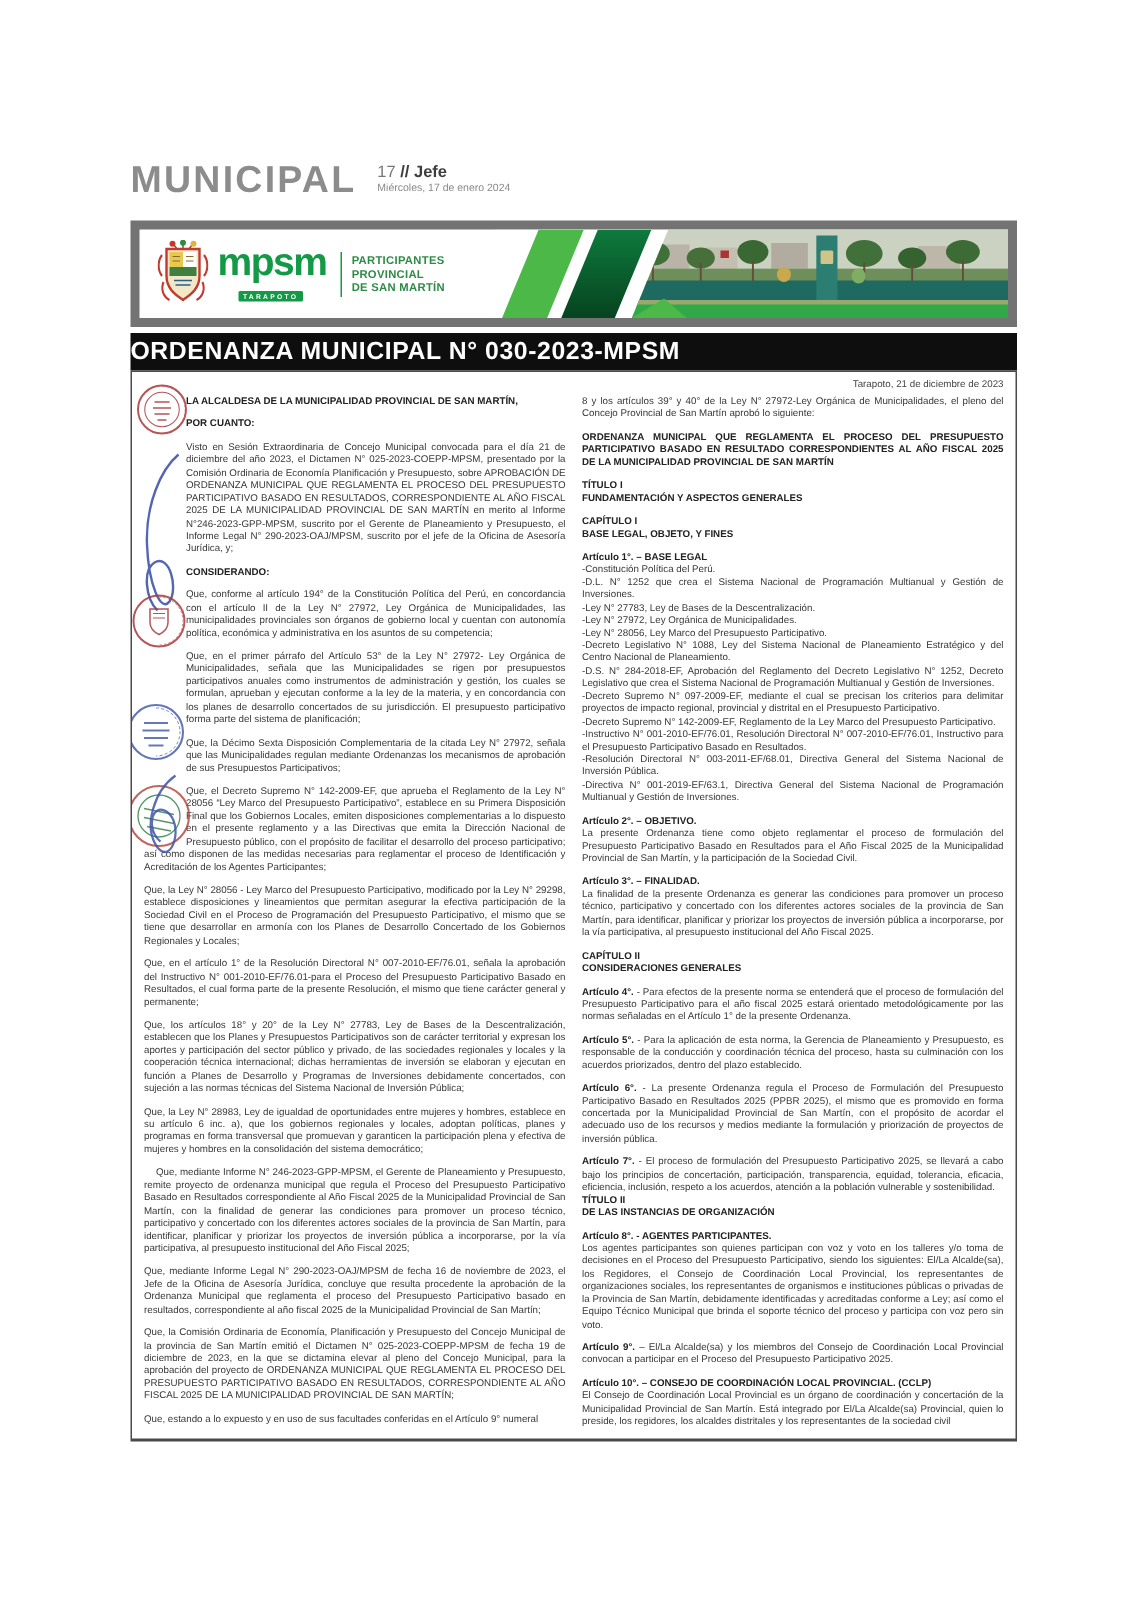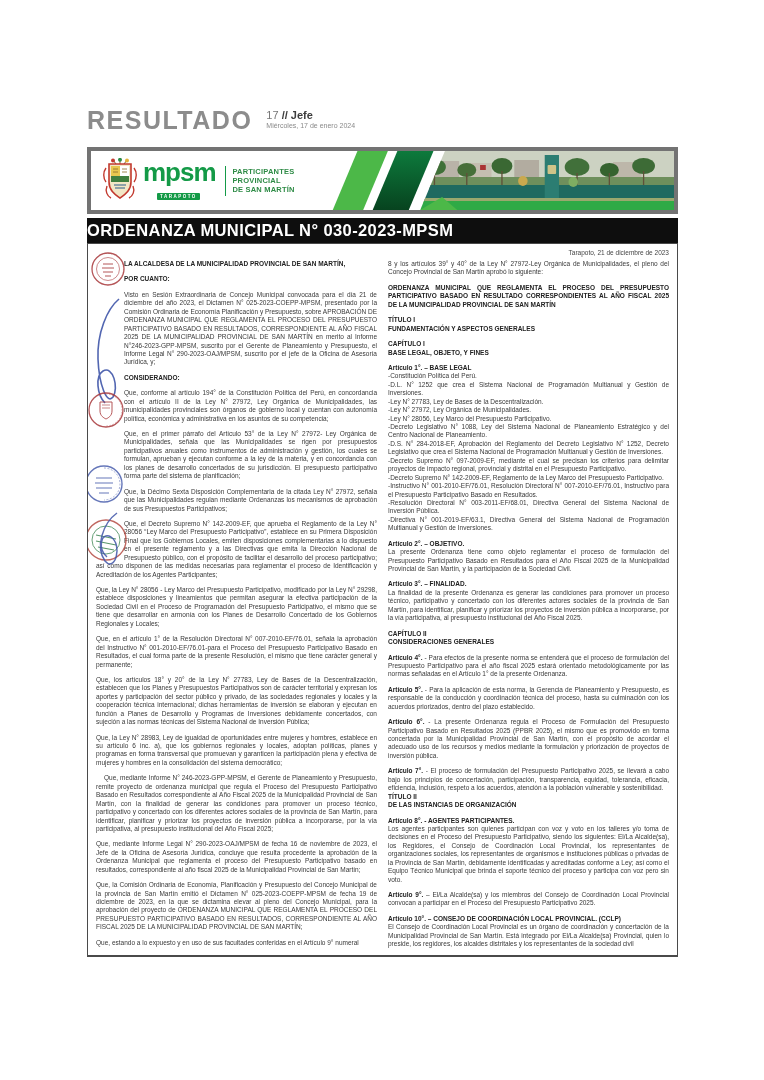--- a/index.html
+++ b/index.html
@@ -9,21 +9,21 @@
 
   
   .masthead{display:flex;align-items:flex-start;height:40px;}
   .mast-title{font-size:25px;font-weight:bold;color:#8c8c8c;letter-spacing:1.5px;line-height:26px;margin:0;}
   .mast-meta{margin-left:14px;padding-top:2px;}
   .mast-line1{font-size:11px;color:#777;line-height:12px;}
   .mast-line1 .voces{font-weight:bold;color:#3d3d3d;}
   .mast-date{font-size:7px;color:#8a8a8a;line-height:9px;}
 
   
-  .banner{height:59px;border:4px solid #737373;display:flex;background:#fff;overflow:hidden;}
+  .banner{height:59px;border:6px solid #737373;display:flex;background:#fff;overflow:hidden;}
   .logo-zone{width:225px;display:flex;align-items:center;padding-left:12px;flex-shrink:0;}
   .crest{width:34px;height:46px;flex-shrink:0;}
   .logo-text{margin-left:6px;}
   .mpsm{font-size:26px;font-weight:bold;color:#149a47;letter-spacing:-1px;line-height:24px;}
   .tarapoto{background:#149a47;color:#fff;font-size:4.5px;font-weight:bold;letter-spacing:1.5px;
             padding:1px 3px;display:inline-block;margin-left:14px;border-radius:1px;}
   .logo-divider{width:1px;height:30px;background:#149a47;margin:0 7px 0 9px;}
   .org-name{font-size:7.5px;font-weight:bold;color:#2e8b46;line-height:9px;letter-spacing:.2px;}
   .banner-art{flex:1;height:59px;}
 
@@ -49,21 +49,21 @@
   
   .stamps{position:absolute;left:-5px;top:3px;width:58px;height:335px;pointer-events:none;z-index:5;}
 </style>
 </head>
 <body>
 
 <div class="page">
   <div class="content">
 
     <header class="masthead">
-      <h1 class="mast-title">RESULTADO</h1>
+      <h1 class="mast-title">MUNICIPAL</h1>
       <div class="mast-meta">
         <div class="mast-line1"><span>17</span> <span class="voces">// Jefe</span></div>
         <div class="mast-date">Miércoles, 17 de enero 2024</div>
       </div>
     </header>
 
     <div class="banner">
       <div class="logo-zone">
         <svg class="crest" viewBox="0 0 34 46">
           <path d="M3,10 C0,14 0,20 3,24 M31,10 C34,14 34,20 31,24 M4,28 C2,33 4,38 8,40 M30,28 C32,33 30,38 26,40" stroke="#c23a2f" stroke-width="1.4" fill="none"></path>

